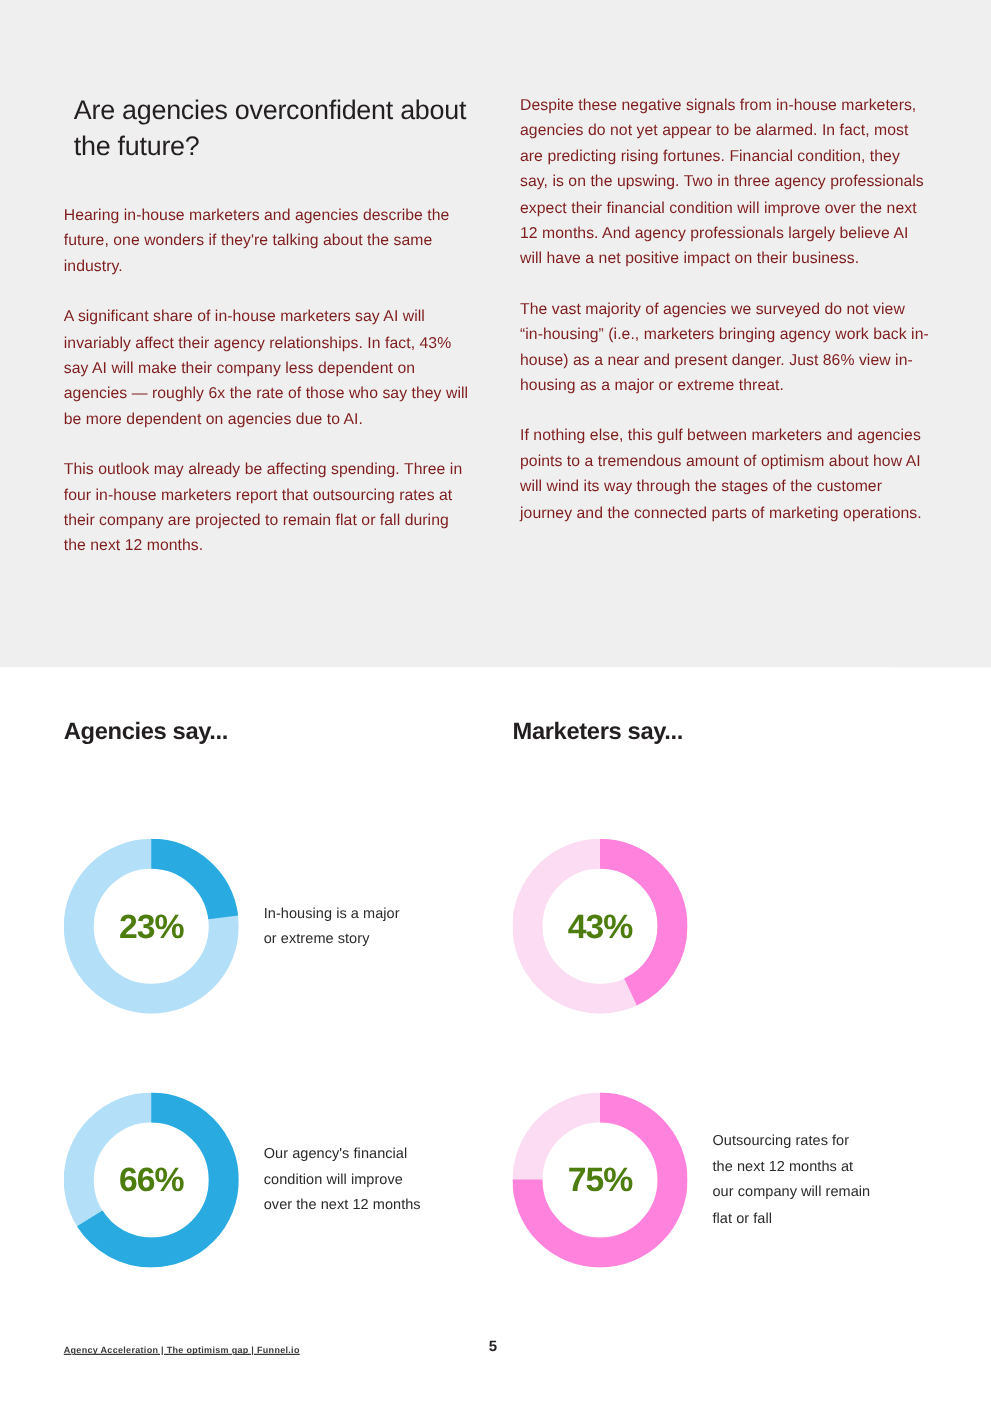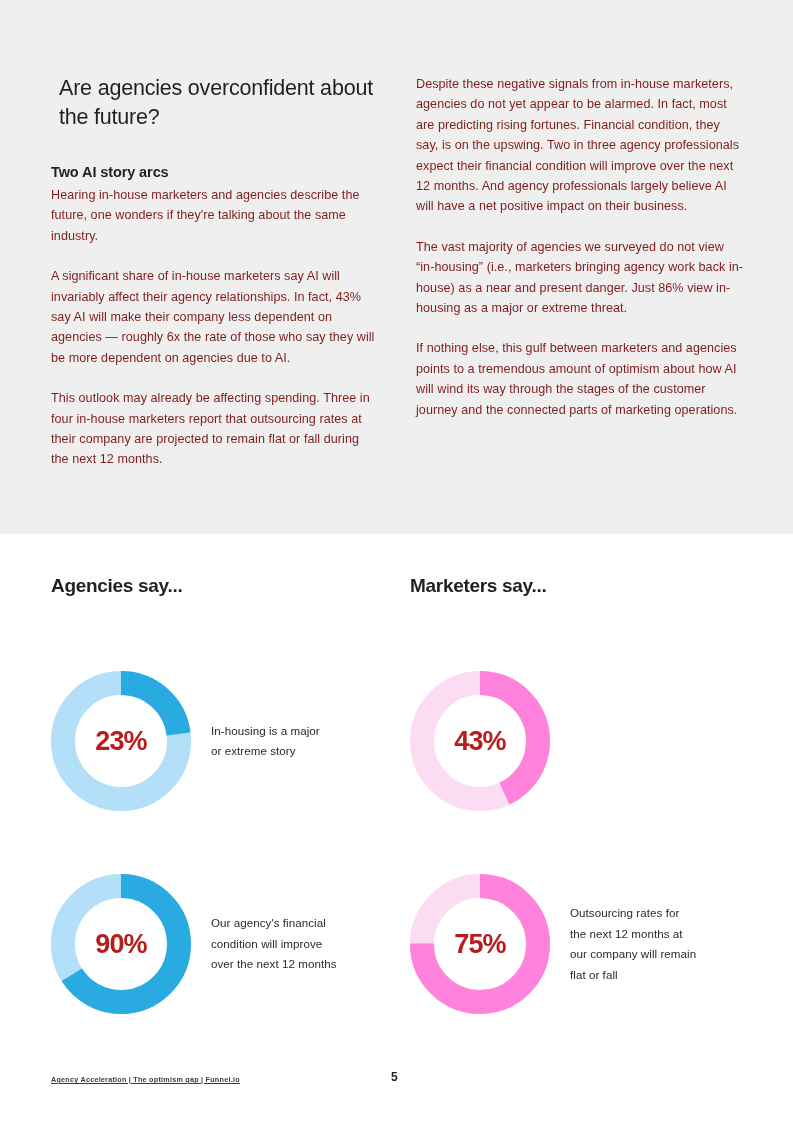--- a/index.html
+++ b/index.html
@@ -112,21 +112,21 @@
     left: 0;
     top: 0;
     width: 140px;
     height: 140px;
     display: flex;
     align-items: center;
     justify-content: center;
     font-size: 27px;
     font-weight: 700;
     letter-spacing: -0.8px;
-    color: #b91c1c;
+    color: #4d7c0f;
   }
 
   .stat-caption {
     font-size: 11.6px;
     line-height: 20.5px;
     color: #2c2a2b;
     letter-spacing: 0.05px;
     max-width: 185px;
   }
 
@@ -159,21 +159,20 @@
   }
 </style>
 </head>
 <body>
 
 <div id="article-band">
   <div id="article-columns">
 
     <div class="article-col left">
       <h1 id="page-title">Are agencies overconfident about the future?</h1>
-      <h2 id="section-subtitle">Two AI story arcs</h2>
       <p class="body-par">Hearing in-house marketers and agencies describe the future, one wonders if they're talking about the same industry.</p>
       <p class="body-par">A significant share of in-house marketers say AI will invariably affect their agency relationships. In fact, 43% say AI will make their company less dependent on agencies — roughly 6x the rate of those who say they will be more dependent on agencies due to AI.</p>
       <p class="body-par">This outlook may already be affecting spending. Three in four in-house marketers report that outsourcing rates at their company are projected to remain flat or fall during the next 12 months.</p>
     </div>
 
     <div class="article-col right">
       <p class="body-par">Despite these negative signals from in-house marketers, agencies do not yet appear to be alarmed. In fact, most are predicting rising fortunes. Financial condition, they say, is on the upswing. Two in three agency professionals expect their financial condition will improve over the next 12 months. And agency professionals largely believe AI will have a net positive impact on their business.</p>
       <p class="body-par">The vast majority of agencies we surveyed do not view “in-housing” (i.e., marketers bringing agency work back in-house) as a near and present danger. Just 86% view in-housing as a major or extreme threat.</p>
       <p class="body-par">If nothing else, this gulf between marketers and agencies points to a tremendous amount of optimism about how AI will wind its way through the stages of the customer journey and the connected parts of marketing operations.</p>
     </div>
@@ -199,21 +198,21 @@
         <span>or extreme story</span>
       </div>
     </div>
 
     <div class="stat-row second">
       <div class="donut-wrap">
         <svg width="140" height="140" viewBox="0 0 140 140">
           <circle class="donut-track" cx="70" cy="70" r="58" fill="none" stroke-width="24" stroke="#b3dff8"></circle>
           <circle class="donut-value" cx="70" cy="70" r="58" fill="none" stroke-width="24" transform="rotate(-90 70 70)" stroke="#29abe2" stroke-dasharray="240.52 123.90"></circle>
         </svg>
-        <div class="donut-label">90%</div>
+        <div class="donut-label">66%</div>
       </div>
       <div class="stat-caption">
         <span>Our agency's financial</span><br>
         <span>condition will improve</span><br>
         <span>over the next 12 months</span>
       </div>
     </div>
   </div>
 
   <div class="stats-col" id="stats-col-marketers">

